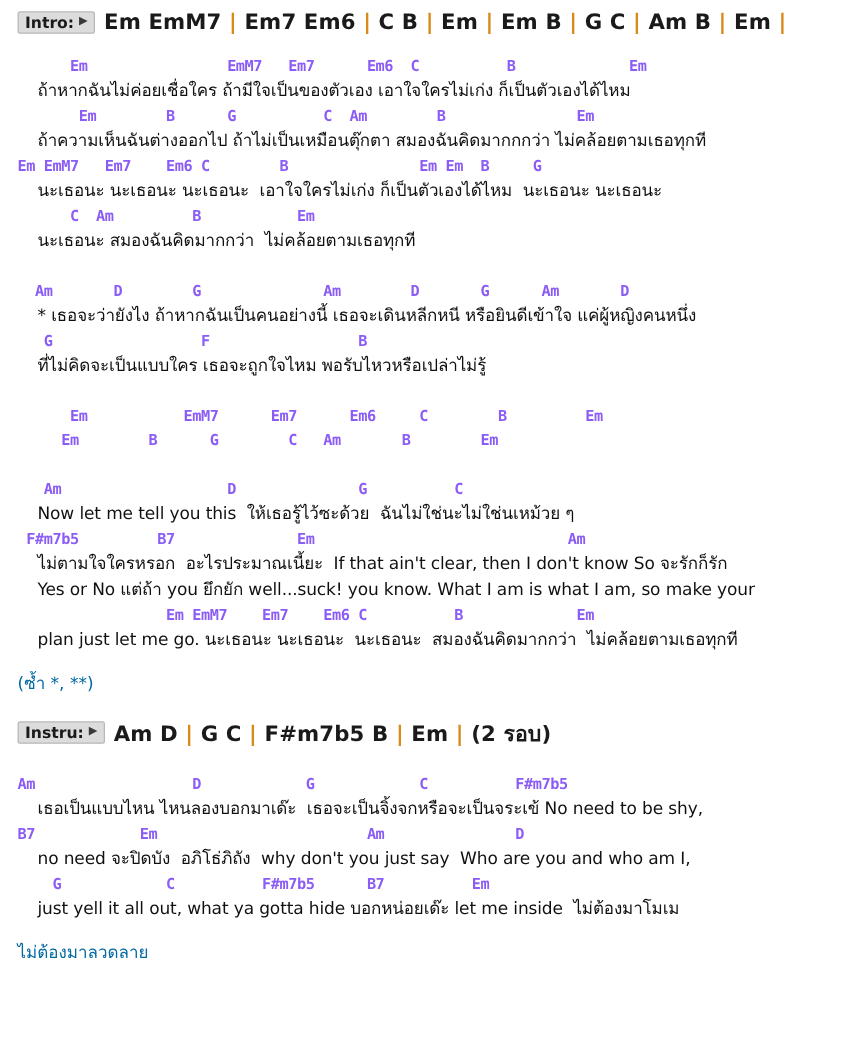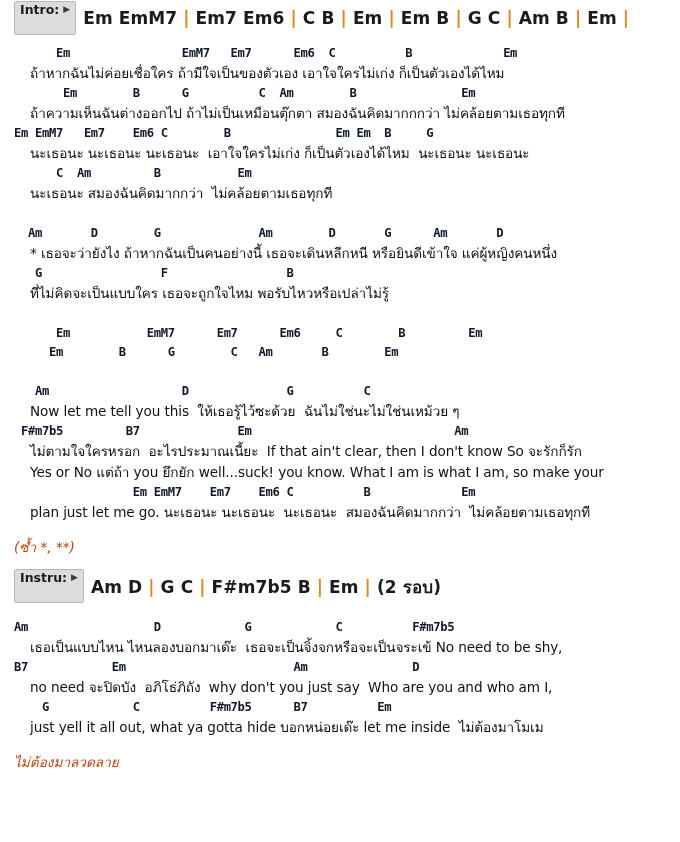--- a/index.html
+++ b/index.html
@@ -27,21 +27,21 @@
     margin: 4px 0 2px 0;
     height: 20px;
   }
   .pill {
     display: inline-flex;
     align-items: center;
     gap: 4px;
     background: #dcdcdc;
     border: 1px solid #b8b8b8;
     border-radius: 2px;
-    padding: 0px 5px 17px 5px;
+    padding: 0px 5px 1px 5px;
     font-size: 12.5px;
     font-weight: bold;
     color: #1a1a1a;
     line-height: 15px;
     white-space: nowrap;
   }
   .pill .tri {
     color: #3a3a3a;
     font-size: 9px;
     line-height: 9px;
@@ -58,44 +58,43 @@
   }
 
   
   .block {
     margin: 0;
   }
   .chordline {
     font-family: "DejaVu Sans Mono", monospace;
     font-size: 12.2px;
     font-weight: bold;
-    color: #0f172a;
+    color: #8b5cf6;
     white-space: pre;
     line-height: 19px;
     height: 19px;
     letter-spacing: -0.35px;
   }
   .lyricline {
     font-family: "DejaVu Sans", sans-serif;
     font-size: 13.6px;
     color: #101010;
     white-space: pre;
     line-height: 21px;
     height: 21px;
     letter-spacing: -0.1px;
     margin-left: 16px;
   }
   .plainline {
     font-family: "DejaVu Sans", sans-serif;
     font-size: 13.6px;
-    color: #c2410c;
+    color: #0369a1;
     white-space: pre;
     line-height: 21px;
     height: 21px;
-    font-style: italic;
   }
   .gap { height: 14px; }
   .gap-lg { height: 20px; }
 </style>
 </head>
 <body>
 
 <div class="sheet">
 
   <div class="section-line">

